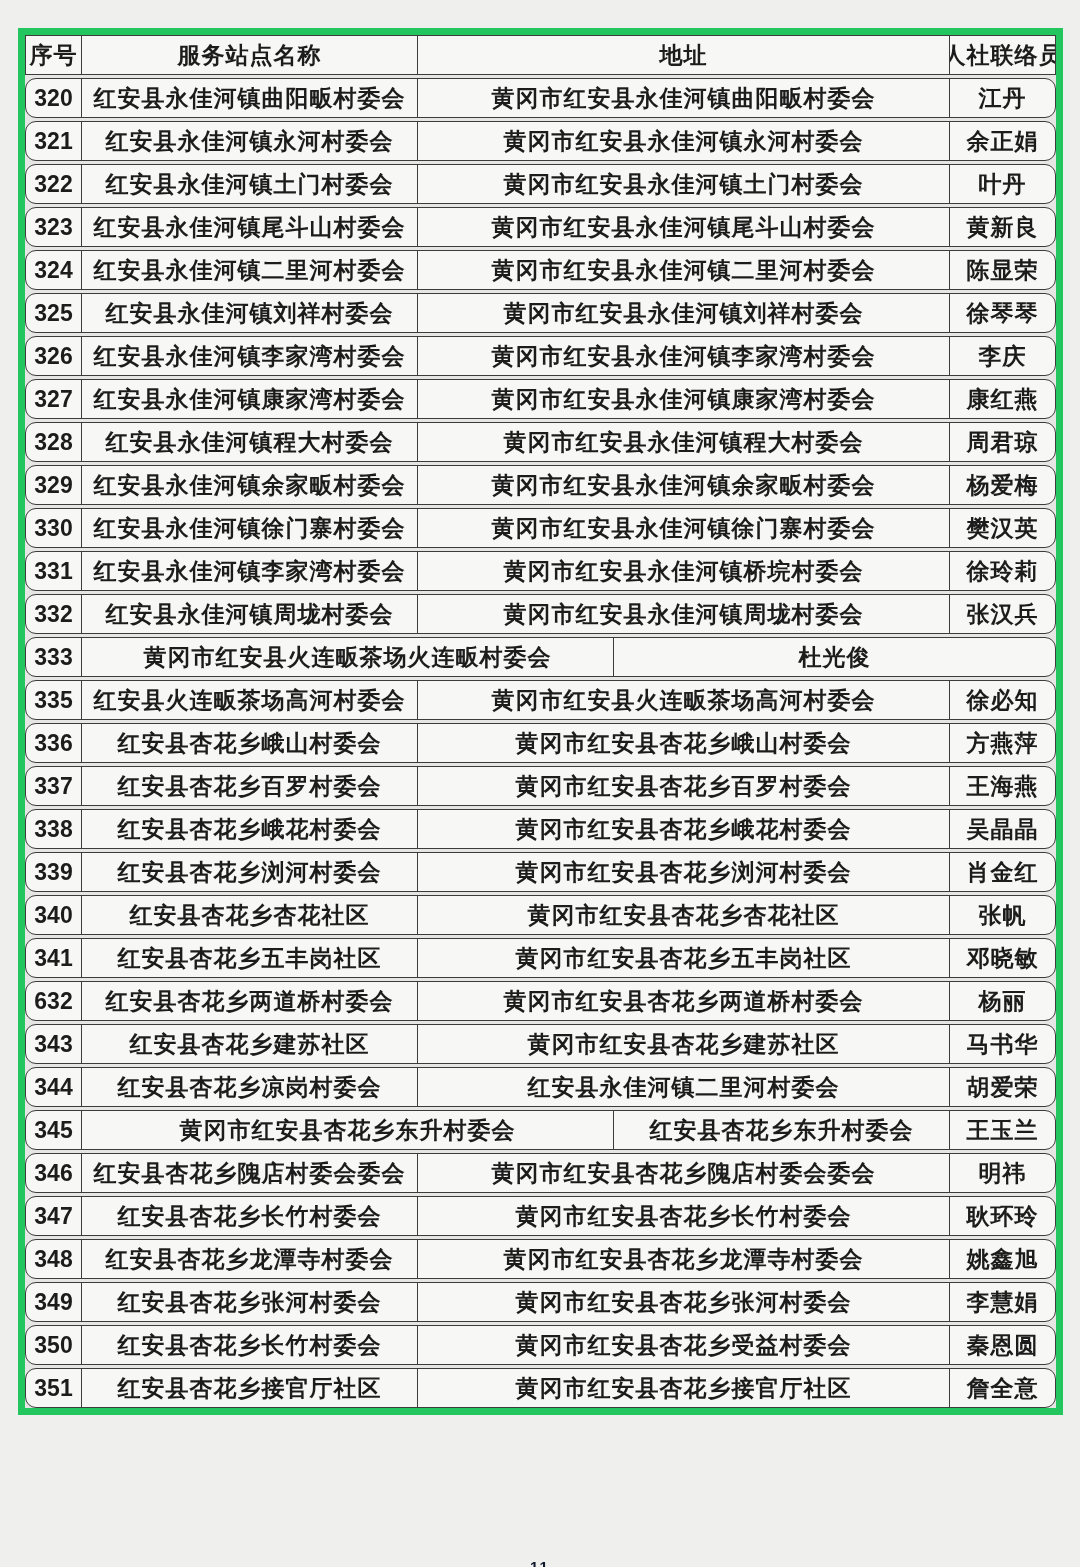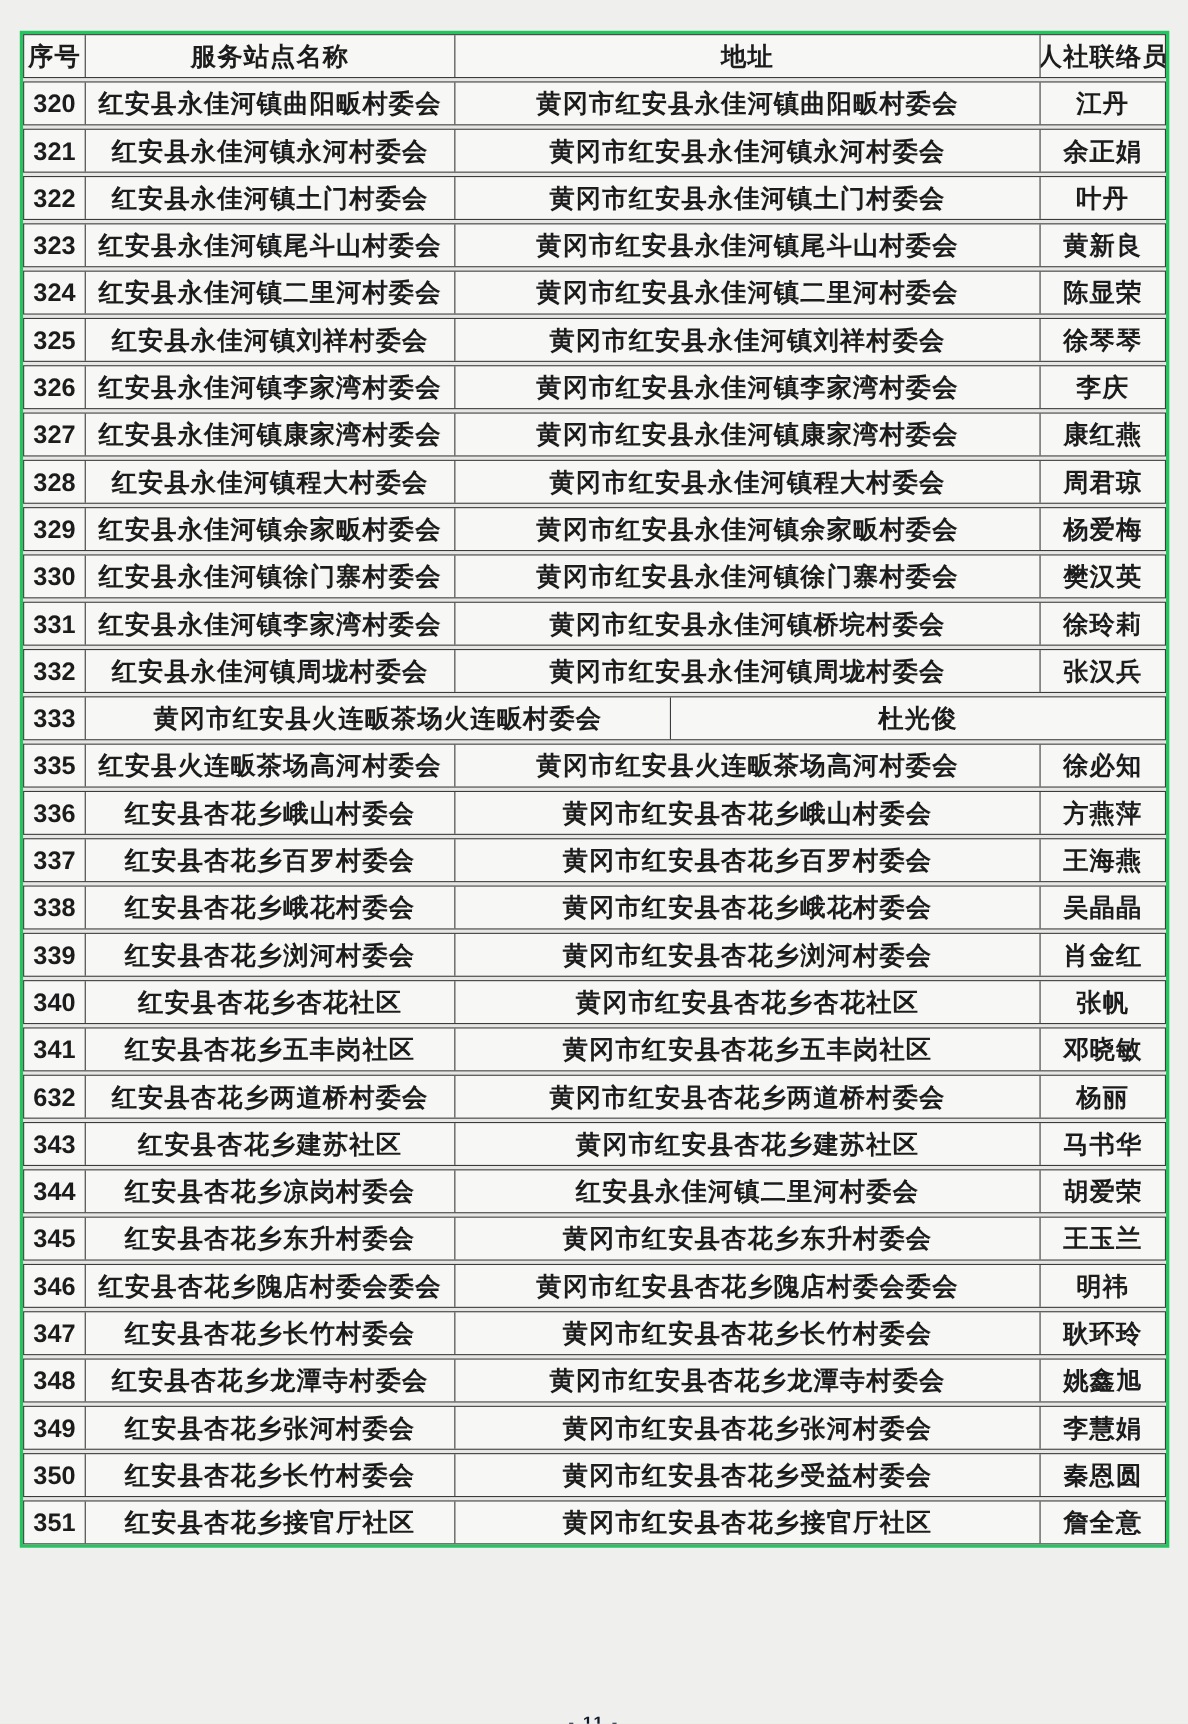--- a/index.html
+++ b/index.html
@@ -17,31 +17,31 @@
   .page {
     position: absolute;
     inset: 0;
   }
   .table {
     position: absolute;
     left: 18px;
     top: 28px;
     width: 1045px;
     box-sizing: border-box;
-    border: 3px solid #22c55e;
+    border: 7px solid #22c55e;
     background: #e6e6e4;
   }
   .row {
     display: flex;
     box-sizing: border-box;
     border: 1px solid #3c3c3c;
     background: #f7f7f5;
   }
   .row.header .cell { height: 38px; }
-  #rows .row { margin-top: 3px; }
+  #rows .row { margin-top: 3px; border-radius: 11px; }
   .cell {
     box-sizing: border-box;
     display: flex;
     align-items: center;
     justify-content: center;
     height: 38px;
     border-right: 1px solid #3c3c3c;
     font-size: 23px;
     font-weight: bold;
     color: #1c1c1c;
@@ -242,22 +242,22 @@
 
   <div class="row">
     <div class="cell c0 num">344</div>
     <div class="cell c1">红安县杏花乡凉岗村委会</div>
     <div class="cell c2">红安县永佳河镇二里河村委会</div>
     <div class="cell c3">胡爱荣</div>
   </div>
 
   <div class="row">
     <div class="cell c0 num">345</div>
+    <div class="cell c2">黄冈市红安县杏花乡东升村委会</div>
     <div class="cell c1">红安县杏花乡东升村委会</div>
-    <div class="cell c2">黄冈市红安县杏花乡东升村委会</div>
     <div class="cell c3">王玉兰</div>
   </div>
 
   <div class="row">
     <div class="cell c0 num">346</div>
     <div class="cell c1">红安县杏花乡隗店村委会委会</div>
     <div class="cell c2">黄冈市红安县杏花乡隗店村委会委会</div>
     <div class="cell c3">明祎</div>
   </div>
 

